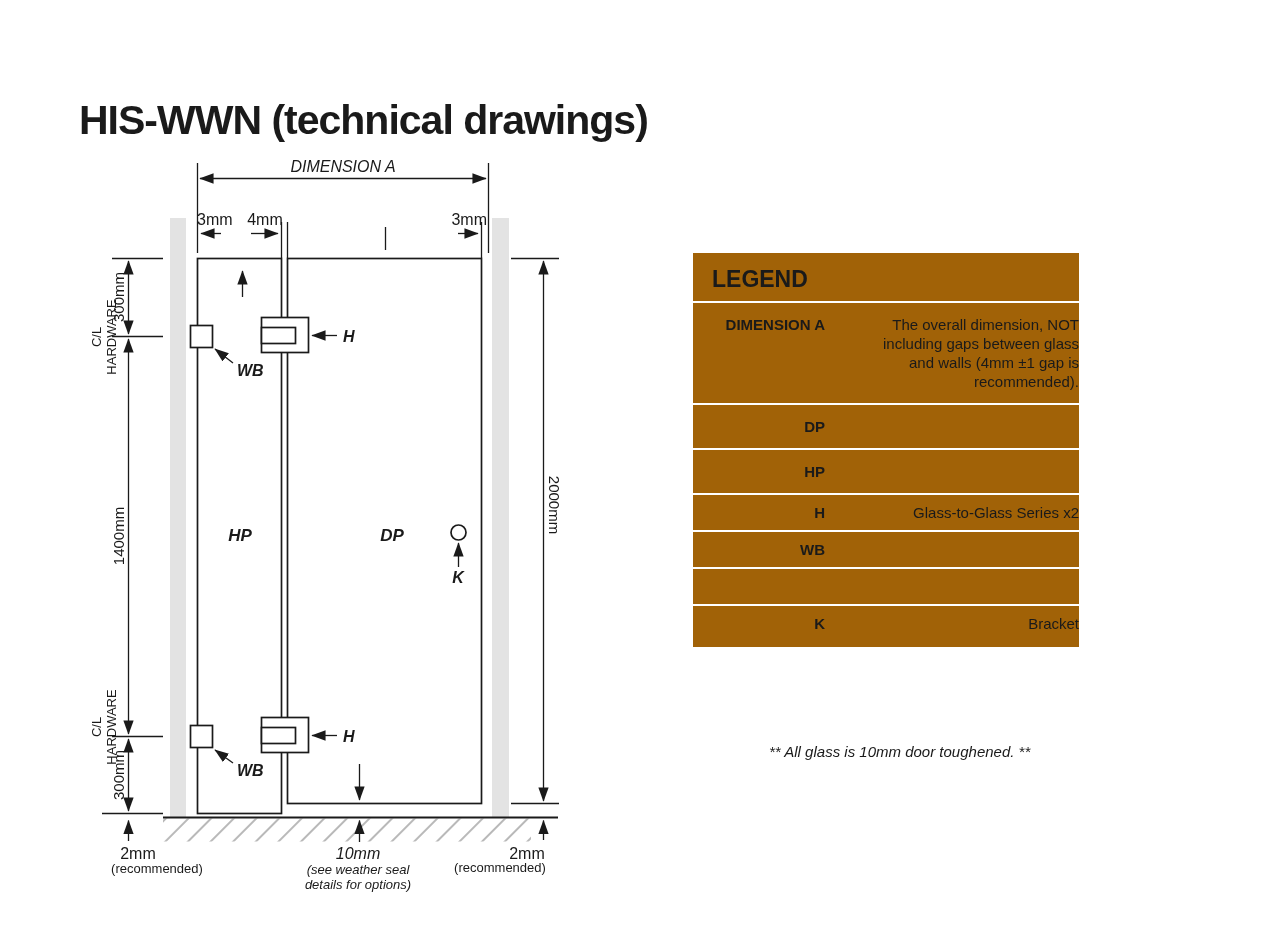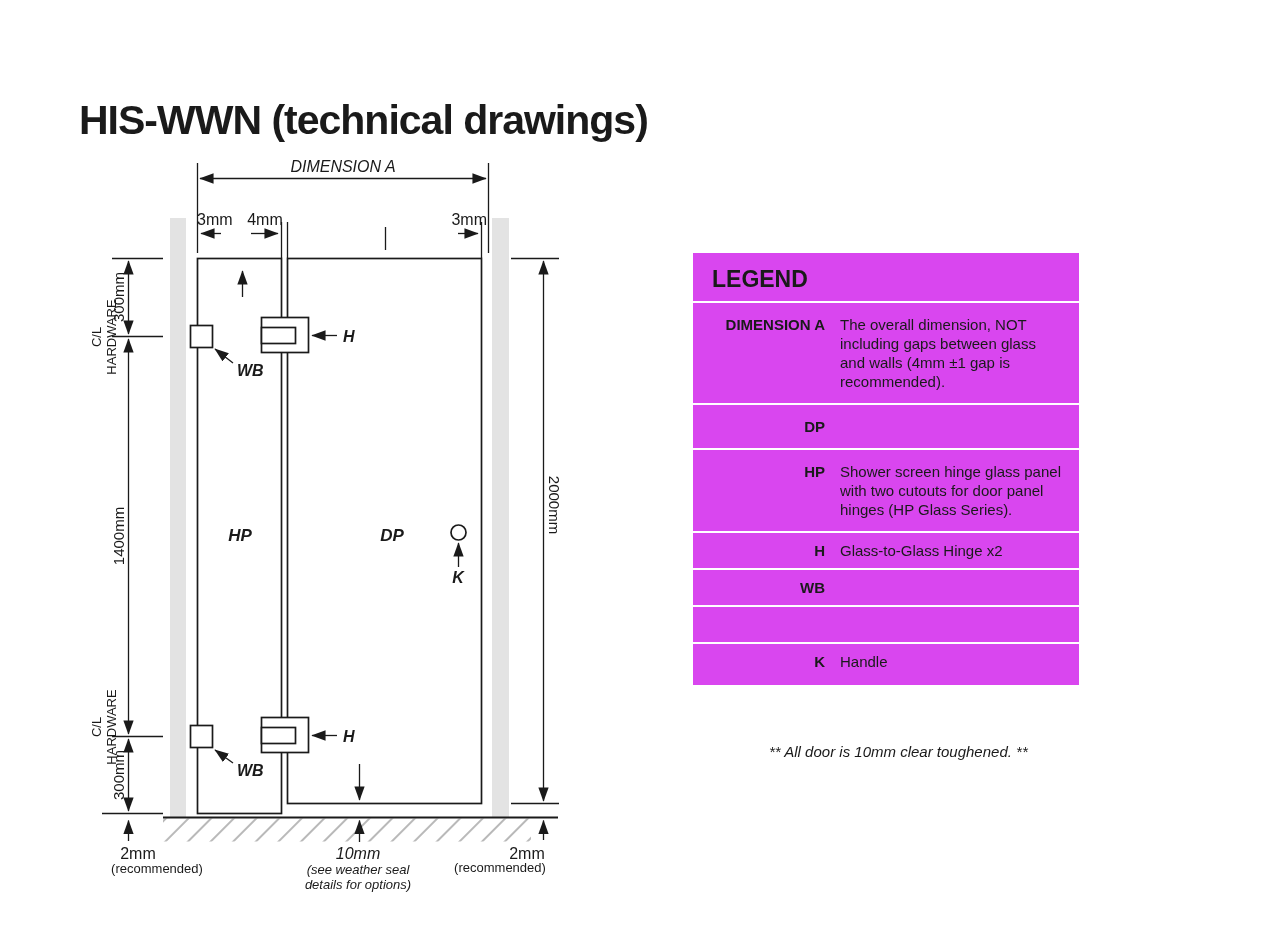--- a/index.html
+++ b/index.html
@@ -11,28 +11,28 @@
   svg .dim{stroke:#1a1a1a;stroke-width:1.3;fill:none;}
   svg .edge{stroke:#1a1a1a;stroke-width:1.7;fill:none;}
   svg .hw{fill:#ffffff;stroke:#1a1a1a;stroke-width:1.7;}
   svg text{fill:#1a1a1a;font-size:16px;}
   svg .t13{font-size:13px;}
   svg .t15{font-size:15px;}
   svg .it{font-style:italic;}
   svg .bi{font-style:italic;font-weight:bold;}
   svg .big{font-size:17px;}
   
-  .legend{position:absolute;left:693px;top:253px;width:386px;background:#d946ef;padding-bottom:6px;}
+  .legend{position:absolute;left:693px;top:253px;width:386px;background:#a16207;padding-bottom:6px;}
   .legend-title{font-size:23px;font-weight:700;padding:13px 0 8px 19px;border-bottom:2px solid #ffffff;letter-spacing:0px;}
   .legend-row{display:grid;grid-template-columns:132px 1fr;column-gap:15px;
     font-size:15px;line-height:19px;padding:12px 0;}
   .legend-row + .legend-row{border-top:2px solid #ffffff;}
   .legend-rows .legend-row:nth-child(n+4){padding:8px 0;}
   .legend-term{font-weight:700;text-align:right;}
-  .legend-desc{white-space:pre;}
+  .legend-desc{white-space:pre;text-align:right;}
   .legend-footnote{position:absolute;left:769px;top:743px;font-size:15px;font-style:italic;}
 </style>
 </head>
 <body>
 
 <div class="stage">
 
   <h1 class="page-title">HIS-WWN (technical drawings)</h1>
 
   <svg class="drawing" width="1285" height="944" viewBox="0 0 1285 944">
@@ -155,41 +155,38 @@
 and walls (4mm ±1 gap is
 recommended).</div>
   </div>
 
   <div class="legend-row">
     <div class="legend-term">DP</div>
   </div>
 
   <div class="legend-row">
     <div class="legend-term">HP</div>
-    <div class="legend-desc">Shower screen hinge glass panel
-with two cutouts for door panel
-hinges (HP Glass Series).</div>
   </div>
 
   <div class="legend-row">
     <div class="legend-term">H</div>
-    <div class="legend-desc">Glass-to-Glass Hinge x2</div>
+    <div class="legend-desc">Glass-to-Glass Series x2</div>
   </div>
 
   <div class="legend-row">
     <div class="legend-term">WB</div>
   </div>
 
   <div class="legend-row">
     <div class="legend-term"></div>
     <div class="legend-desc"> </div>
   </div>
 
   <div class="legend-row">
     <div class="legend-term">K</div>
-    <div class="legend-desc">Handle</div>
+    <div class="legend-desc">Bracket</div>
   </div>
 </div>
   </div>
 
-  <div class="legend-footnote">** All door is 10mm clear toughened. **</div>
+  <div class="legend-footnote">** All glass is 10mm door toughened. **</div>
 
 </div>
 
 </body></html>

